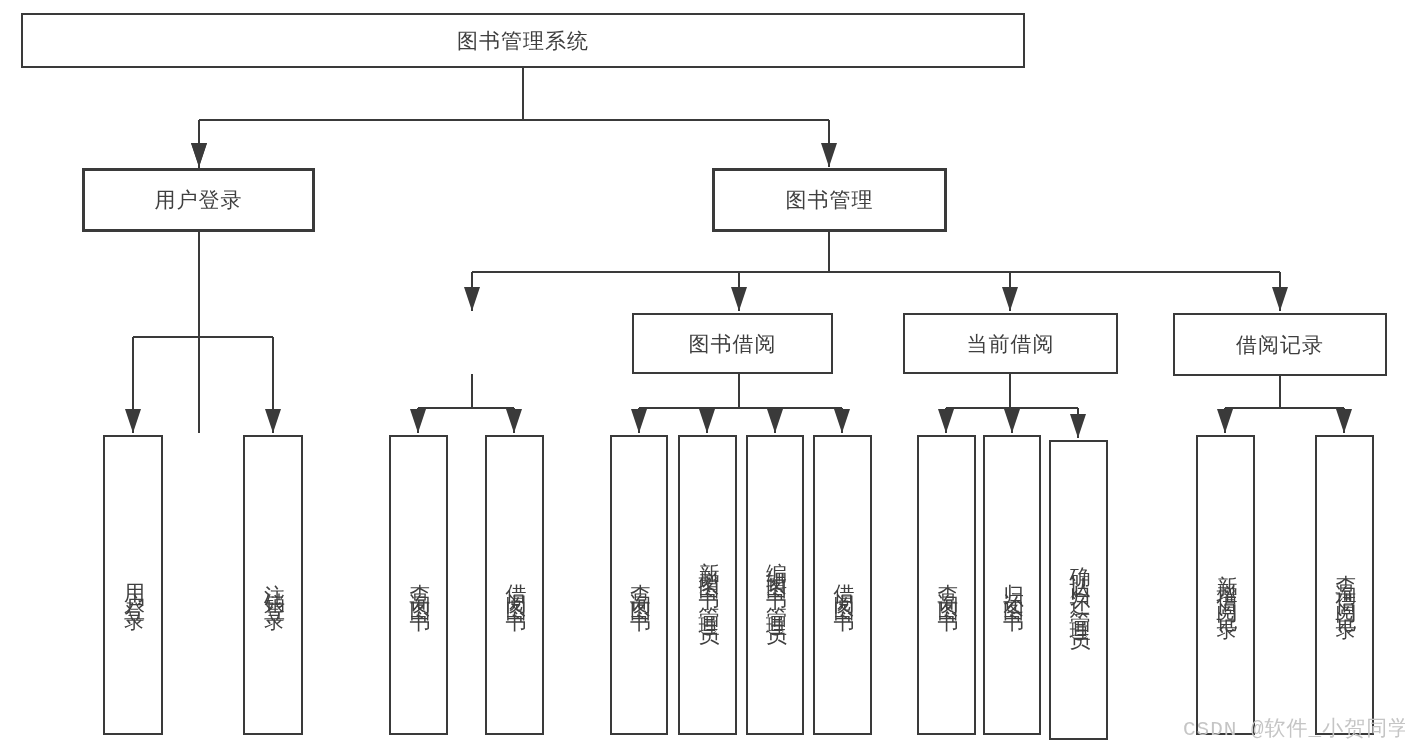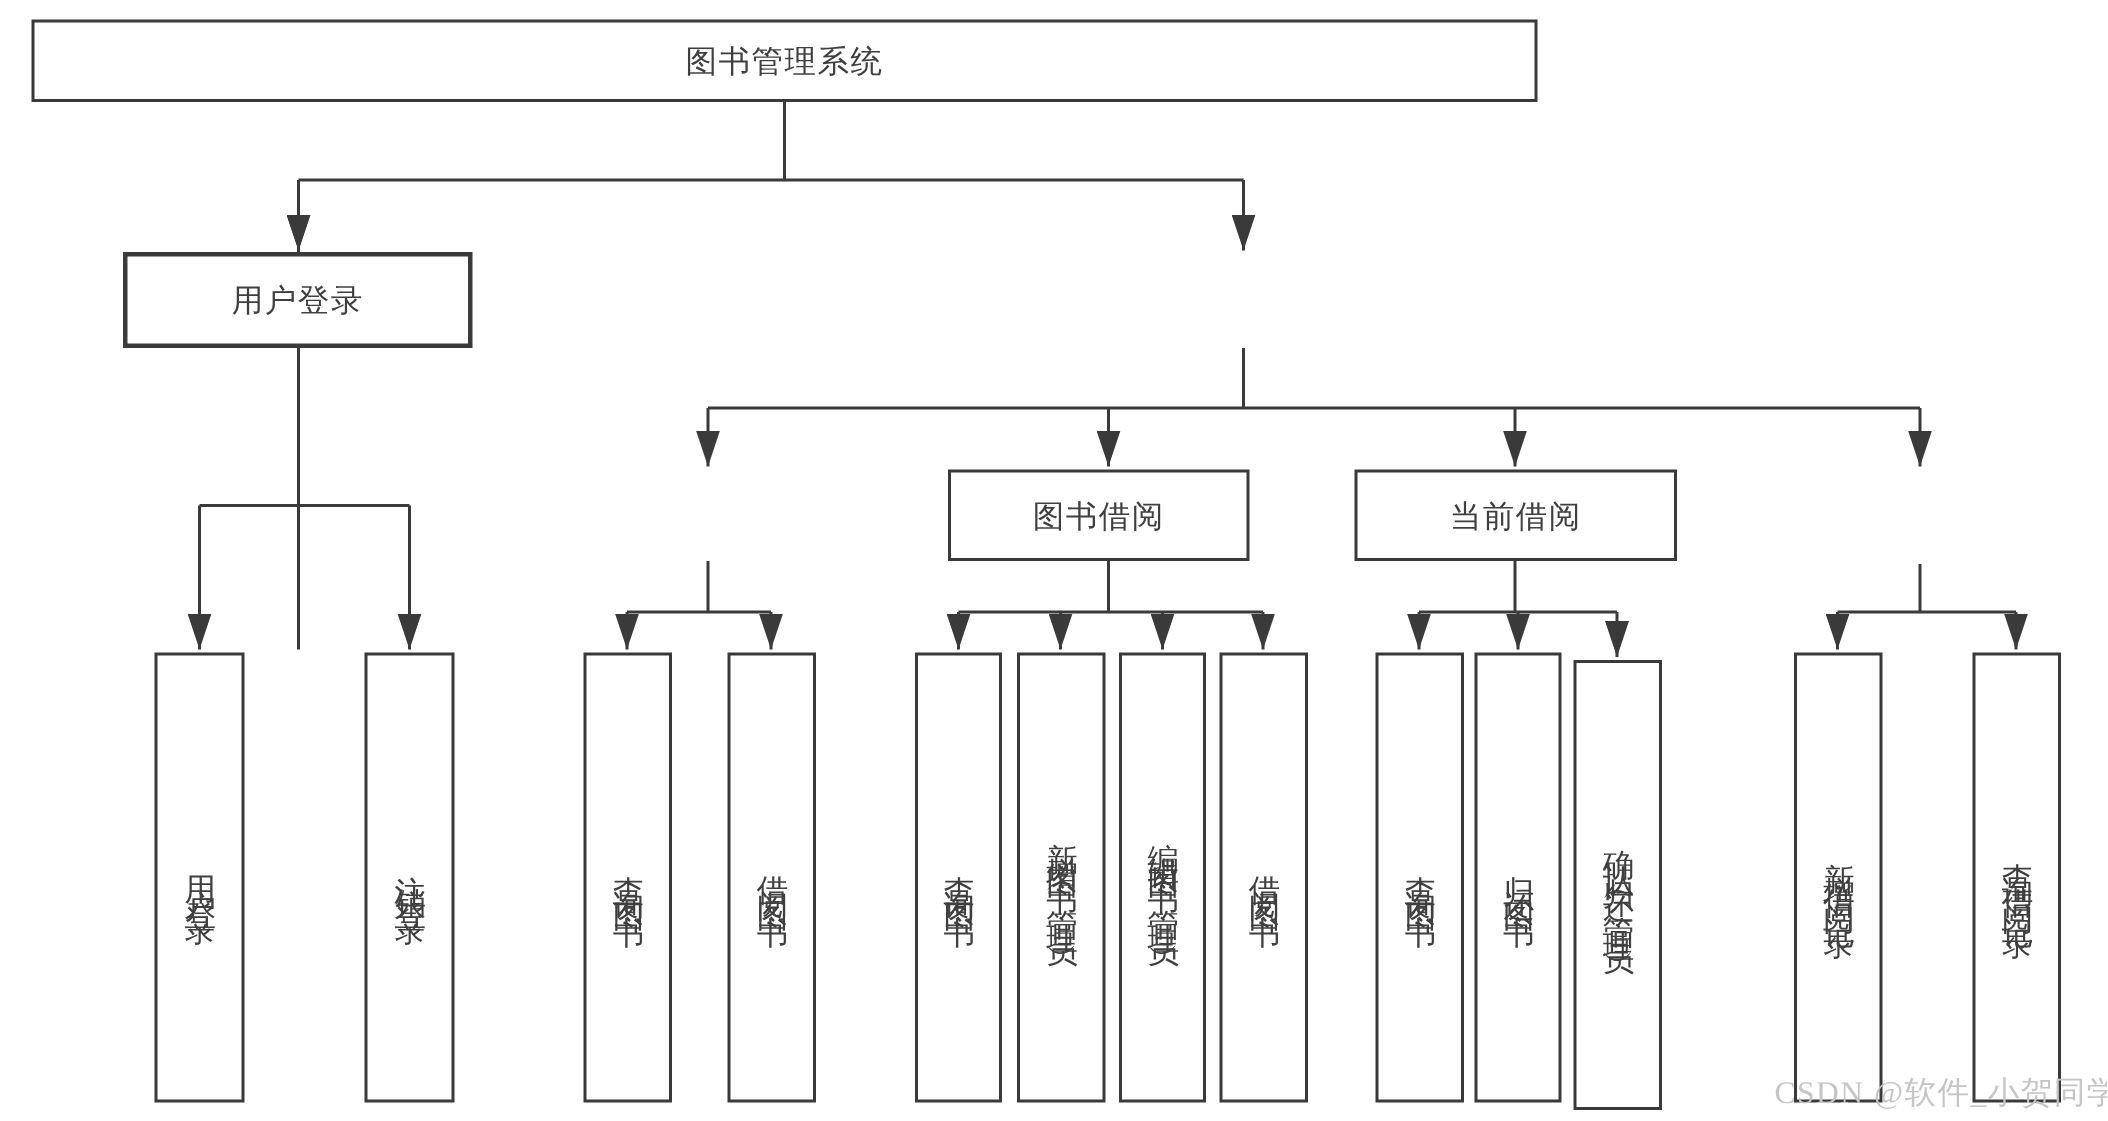--- a/index.html
+++ b/index.html
@@ -1,20 +1,20 @@
 <!DOCTYPE html>
 <html><head>
 <meta charset="utf-8">
 <style>
   html,body { margin:0; padding:0; background:#ffffff; }
   #stage {
     position:relative;
     width:1405px; height:747px;
     background:#ffffff;
-    font-family:Liberation Serif, serif;
+    font-family:Liberation Mono, monospace;
     color:#3f3f3f;
     overflow:hidden;
   }
   #wires { position:absolute; left:0; top:0; width:1405px; height:747px; }
   .hnode {
     position:absolute;
     border:2px solid #3a3a3a;
     background:#ffffff;
     display:flex; align-items:center; justify-content:center;
     box-sizing:border-box;
@@ -112,26 +112,32 @@
     </g>
   </svg>
 
   <div class="hnode" style="left:21px;top:13px;width:1004px;height:55px">
     <span class="lbl">图书管理系统</span>
   </div>
 
   <div class="hnode l2" style="left:82px;top:168px;width:233px;height:64px">
     <span class="lbl">用户登录</span>
   </div>
+  <div class="hnode l2" style="left:712px;top:168px;width:235px;height:64px">
+    <span class="lbl">图书管理</span>
+  </div>
 
   <div class="hnode" style="left:632px;top:313px;width:201px;height:61px">
     <span class="lbl">图书借阅</span>
   </div>
   <div class="hnode" style="left:903px;top:313px;width:215px;height:61px">
     <span class="lbl">当前借阅</span>
+  </div>
+  <div class="hnode" style="left:1173px;top:313px;width:214px;height:63px">
+    <span class="lbl">借阅记录</span>
   </div>
 
   <div class="vnode" style="left:103px;top:435px;width:60px;height:300px">
     <span class="vlbl">用户登录</span>
   </div>
   <div class="vnode" style="left:243px;top:435px;width:60px;height:300px">
     <span class="vlbl">注销登录</span>
   </div>
 
   <div class="vnode" style="left:389px;top:435px;width:59px;height:300px">

